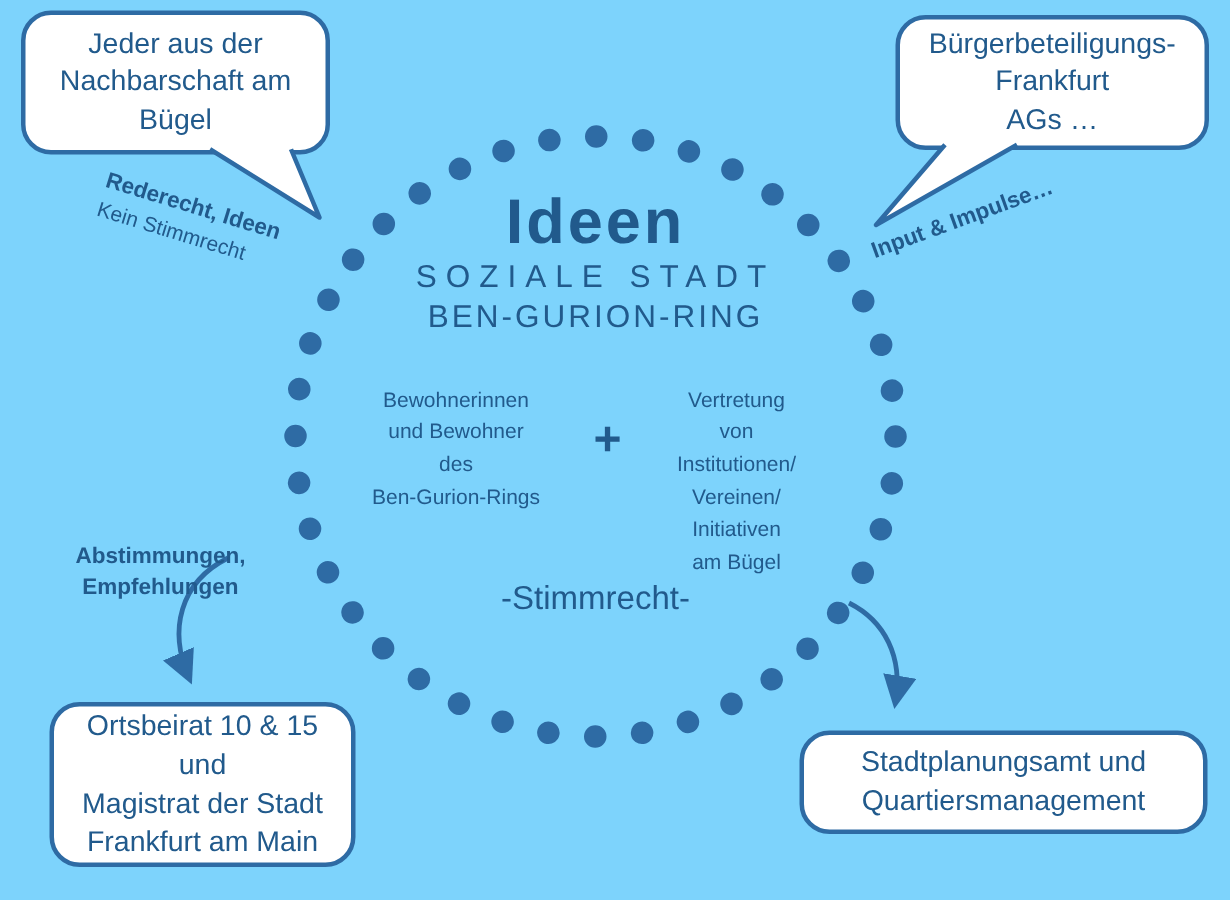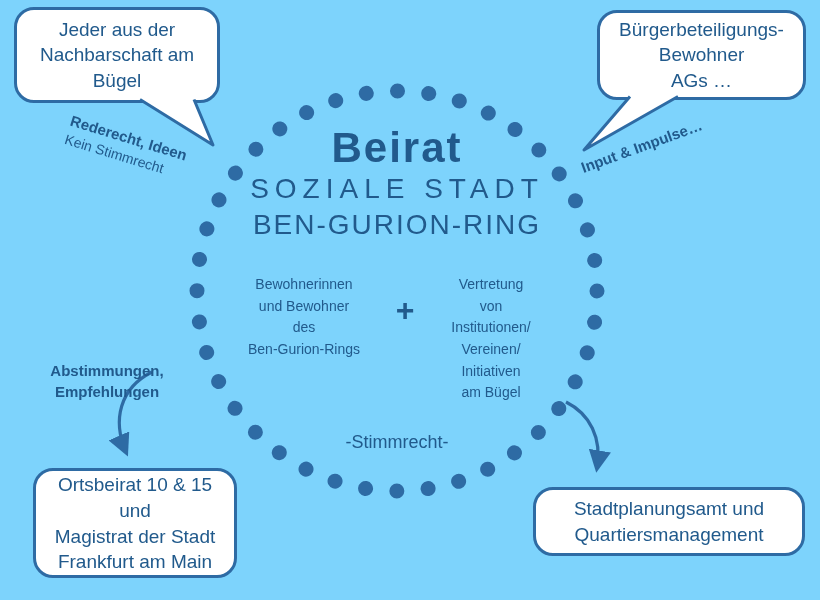--- a/index.html
+++ b/index.html
@@ -14,28 +14,28 @@
 .tail{fill:#fff;stroke:var(--accent);stroke-width:3;stroke-linejoin:round;}
 .ah{fill:var(--accent);}
 .bubble,.boxr{position:absolute;z-index:1;background:#fff;border:3px solid var(--accent);border-radius:20px;display:flex;align-items:center;justify-content:center;text-align:center;font-size:19px;line-height:1.35;}
 .bubble span,.boxr span{white-space:pre-line;width:100%;}
 .b-tl{left:14px;top:7px;width:206px;height:96px;}
 .b-tr{left:597px;top:10px;width:209px;height:90px;}
 .x-bl{left:33px;top:468px;width:204px;height:110px;align-items:flex-end;}
 .x-br{left:533px;top:487px;width:272px;height:69px;}
 .center{position:absolute;left:182px;top:124px;width:430px;text-align:center;z-index:3;}
 .title{font-size:42px;font-weight:bold;letter-spacing:2px;line-height:1.12;}
-.sub{font-size:28px;line-height:1.3;letter-spacing:6px;text-align:center;}
+.sub{font-size:21px;line-height:1.3;letter-spacing:6px;text-align:center;}
 .sub.s2{letter-spacing:2px;}
 .row{display:flex;justify-content:flex-start;padding-left:32px;margin-top:30px;text-align:center;}
 .grp{font-size:14px;line-height:1.55;white-space:pre-line;}
 .g-l{width:180px;}
 .g-r{width:150px;}
 .plus{width:22px;font-size:32px;font-weight:bold;margin-top:18px;}
-.vote{font-size:18px;margin-top:28px;}
+.vote{font-size:22px;margin-top:0;}
 .ann{position:absolute;z-index:3;font-size:15px;line-height:1.4;}
 .ann .bld{font-weight:bold;}
 .ann .reg{font-size:14px;font-weight:normal;}
 .a-tl{left:74px;top:110px;transform:rotate(17deg);transform-origin:0 0;white-space:nowrap;}
 .a-tr{left:578px;top:158px;transform:rotate(-20deg);transform-origin:0 0;white-space:nowrap;font-weight:bold;}
 .a-left{left:36px;top:360px;width:142px;text-align:center;white-space:pre-line;font-weight:bold;}
 .a-right{left:628px;top:402px;white-space:pre-line;text-align:left;}
 </style>
 </head>
 <body>
@@ -53,41 +53,41 @@
     <path class="arrow" d="M566,402 C590,414 602,438 597,468" marker-end="url(#ah)"></path>
   </svg>
 
   <div class="bubble b-tl">
     <span>Jeder aus der
 Nachbarschaft am
 Bügel</span>
   </div>
   <div class="bubble b-tr">
     <span>Bürgerbeteiligungs-
-Bewohner
+Frankfurt
 AGs …</span>
   </div>
   <div class="boxr x-bl">
     <span>Ortsbeirat 10 &amp; 15
 und
 Magistrat der Stadt
 Frankfurt am Main</span>
   </div>
   <div class="boxr x-br">
     <span>Stadtplanungsamt und
 Quartiersmanagement</span>
   </div>
 
   <svg class="layer tails" width="820" height="600" viewBox="0 0 820 600">
     <path class="tail" d="M140,99.5 L213,145 L194,99.5"></path>
     <path class="tail" d="M678,96.5 L584,150 L630,96.5"></path>
   </svg>
 
   <div class="center">
-    <div class="title">Beirat</div>
+    <div class="title">Ideen</div>
     <div class="sub">SOZIALE STADT</div>
     <div class="sub s2">BEN-GURION-RING</div>
     <div class="row">
       <div class="grp g-l">Bewohnerinnen
 und Bewohner
 des
 Ben-Gurion-Rings</div>
       <div class="plus">+</div>
       <div class="grp g-r">Vertretung
 von

